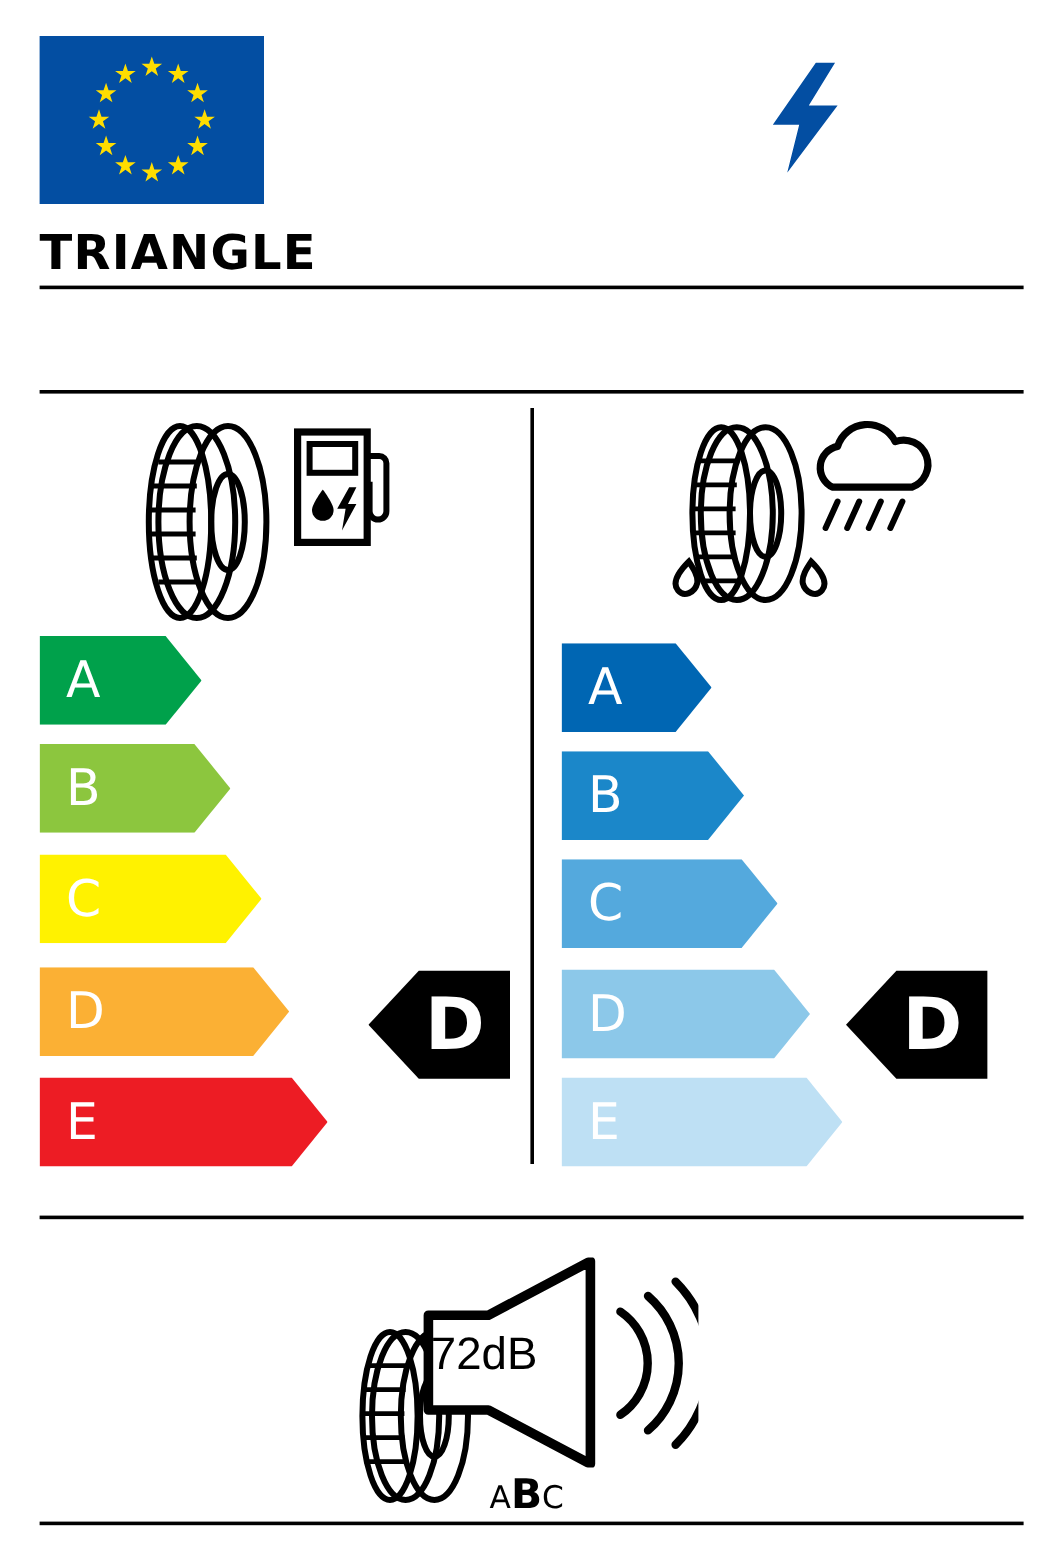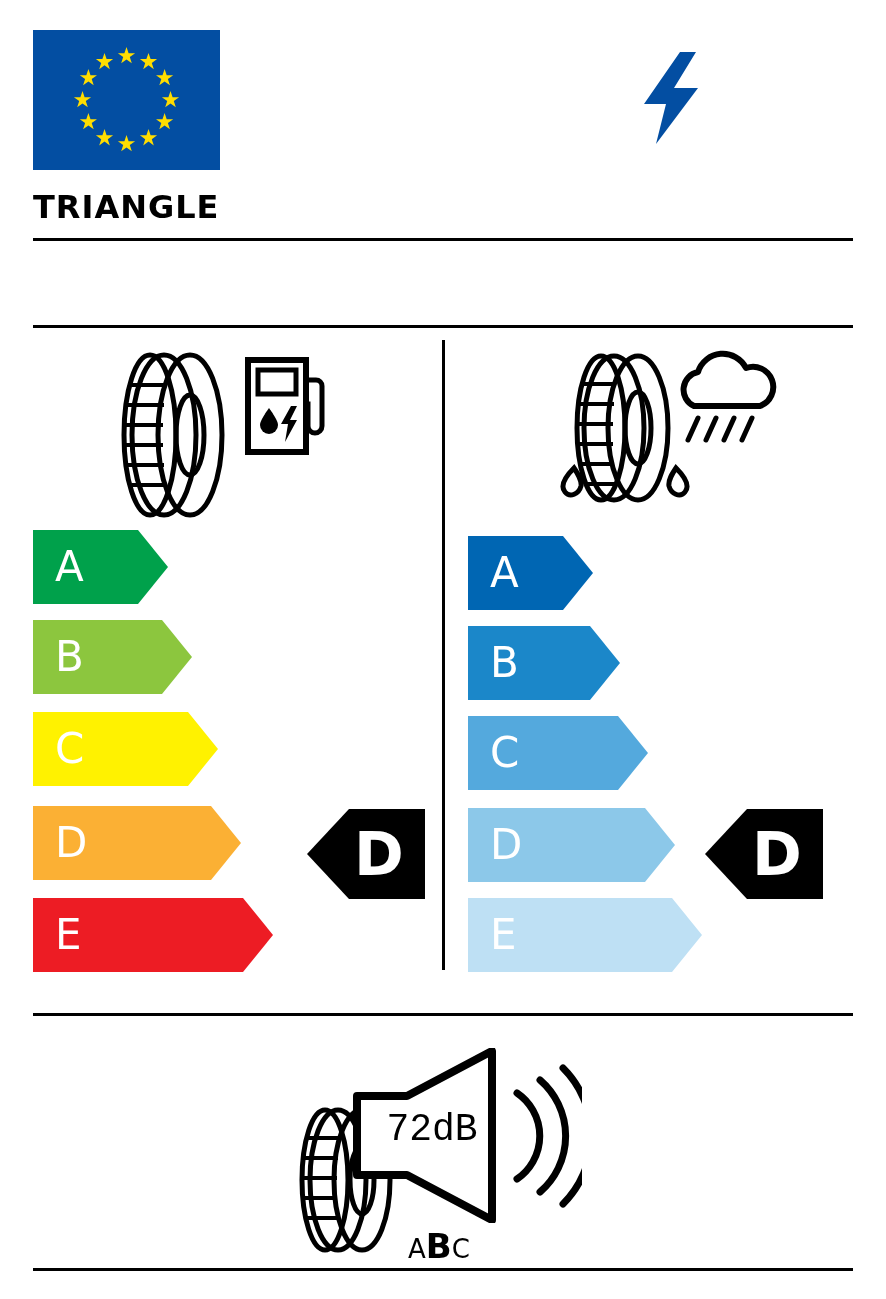--- a/index.html
+++ b/index.html
@@ -62,21 +62,21 @@
     height: 92px;
   }
 
   
   #brand-name {
     position: absolute;
     left: 33px;
     top: 188px;
     font-family: "DejaVu Sans", sans-serif;
     font-weight: bold;
-    font-size: 32px;
+    font-size: 40px;
     letter-spacing: 1px;
     color: #000;
   }
   .hrule {
     position: absolute;
     background: #000;
   }
   #rule-top   { left: 33px; top: 238px; width: 820px; height: 3px; }
   #rule-mid   { left: 33px; top: 325px; width: 820px; height: 3px; }
   #rule-bot   { left: 33px; top: 1013px; width: 820px; height: 3px; }
@@ -139,25 +139,24 @@
     color: #ffffff;
   }
   #fuel-result { left: 307px; top: 795px; }
   #wet-result  { left: 705px; top: 795px; }
 
   
   #noise-tyre-icon { position: absolute; left: 290px; top: 1100px; width: 120px; height: 160px; }
   #noise-speaker   { position: absolute; left: 352px; top: 1048px; width: 230px; height: 175px; }
   #noise-db-value {
     position: absolute;
-    left: 372px;
+    left: 359px;
     top: 1108px;
     width: 120px;
-    text-align: center;
-    font-family: Liberation Mono, monospace;
+    font-family: Liberation Sans, sans-serif;
     font-size: 38px;
     color: #000;
   }
   #noise-class {
     position: absolute;
     left: 408px;
     top: 1226px;
     font-family: "DejaVu Sans", sans-serif;
     font-size: 30px;
     color: #000;

